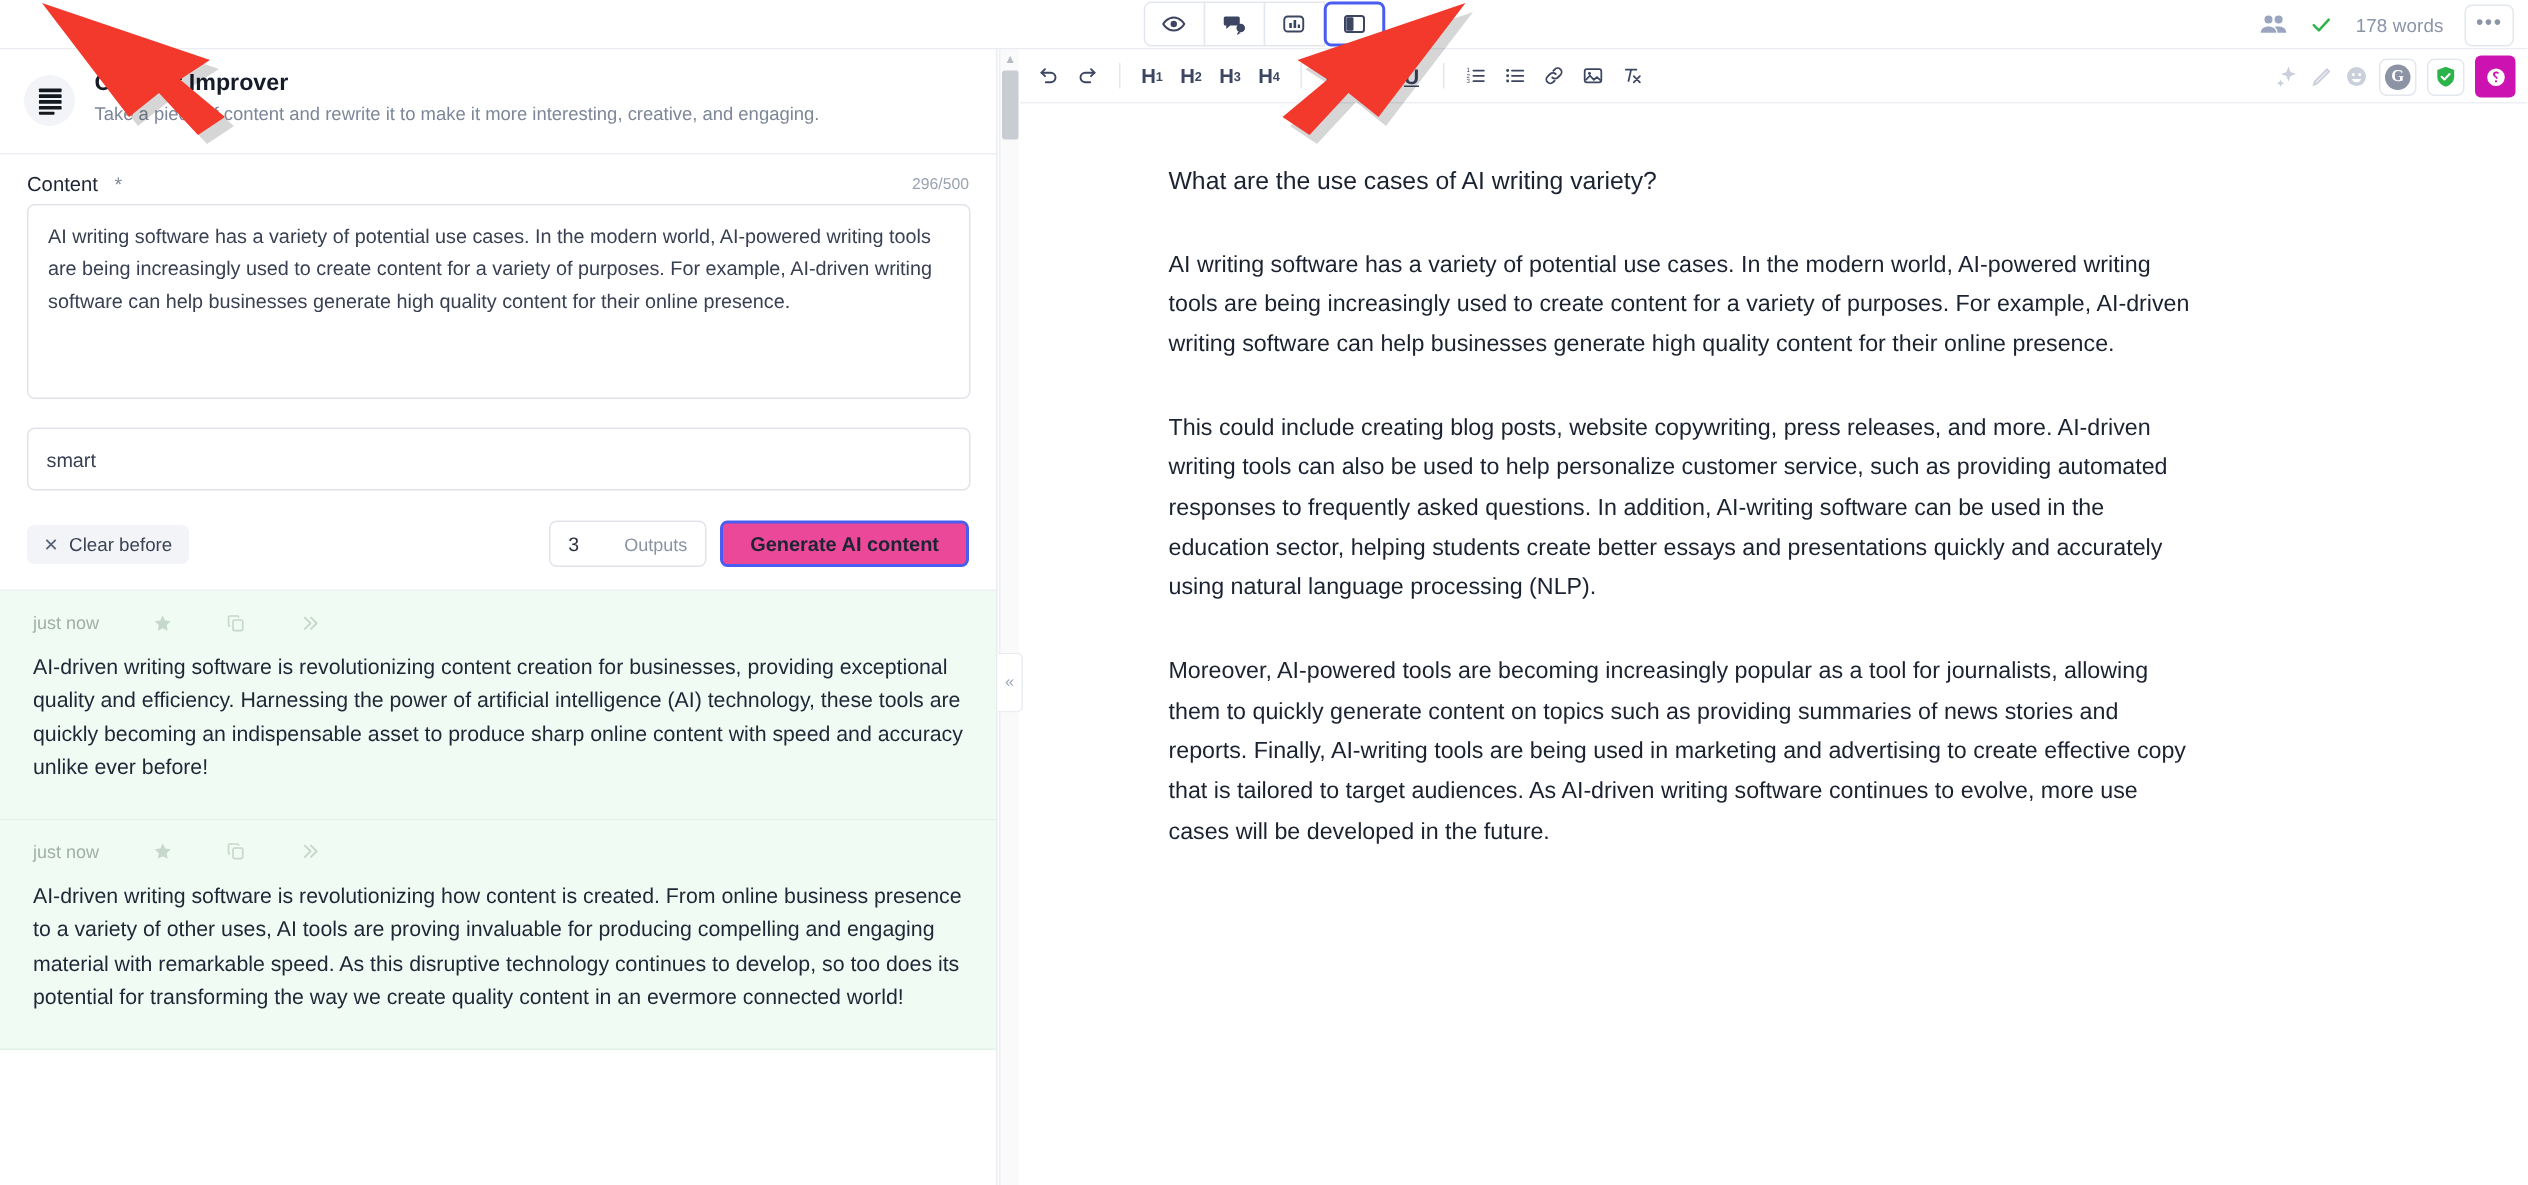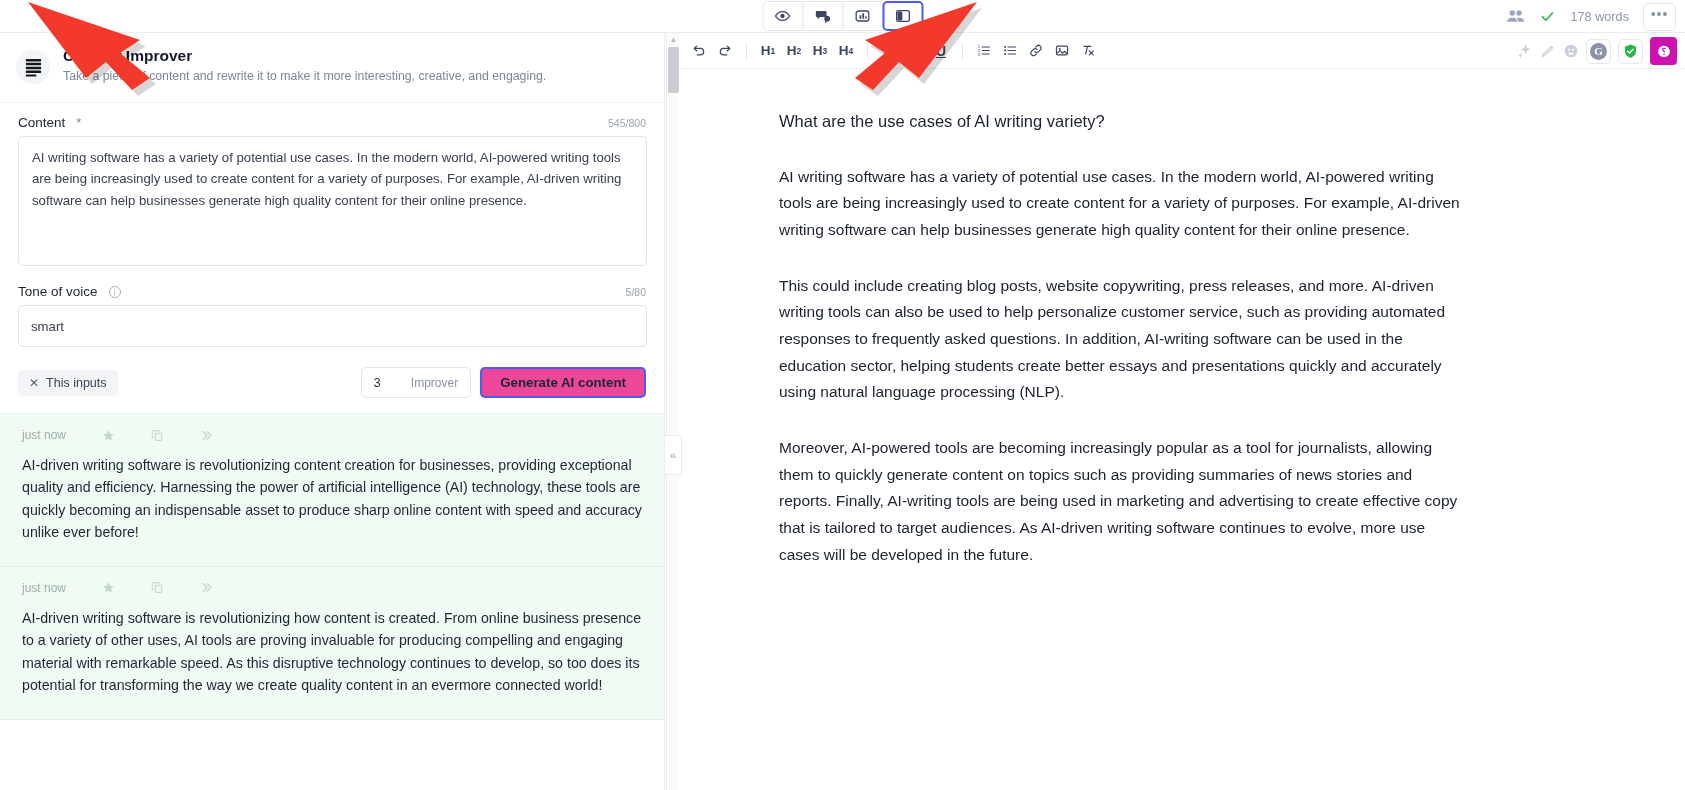--- a/index.html
+++ b/index.html
@@ -349,46 +349,39 @@
     </div>
 
     <div class="form-area">
 
       <div class="field-block">
         <div class="field-row">
           <div class="field-label">
             <span>Content</span>
             <span class="req">*</span>
           </div>
-          <span class="counter">545/800</span>
+          <span class="counter">296/500</span>
         </div>
         <textarea class="textarea-box" placeholder="Enter your content" style="">AI writing software has a variety of potential use cases. In the modern world, AI-powered writing tools are being increasingly used to create content for a variety of purposes. For example, AI-driven writing software can help businesses generate high quality content for their online presence.</textarea>
       </div>
 
       <div class="field-block">
-        <div class="field-row">
-          <div class="field-label">
-            <span>Tone of voice</span>
-            <span class="info-i">i</span>
-          </div>
-          <span class="counter">5/80</span>
-        </div>
         <input class="input-box" type="text" value="smart" style="">
       </div>
     </div>
 
     <div class="actions-row">
       <button class="clear-btn">
         <span class="clear-x">✕</span>
-        <span>This inputs</span>
+        <span>Clear before</span>
       </button>
       <div class="actions-right">
         <div class="outputs-ctl">
           <span class="outputs-num">3</span>
-          <span class="outputs-lbl">Improver</span>
+          <span class="outputs-lbl">Outputs</span>
         </div>
         <button class="generate-btn">Generate AI content</button>
       </div>
     </div>
 
     <div class="outputs-wrap">
 
       <div class="output-card">
         <div class="output-meta">
           <span class="just-now">just now</span>

